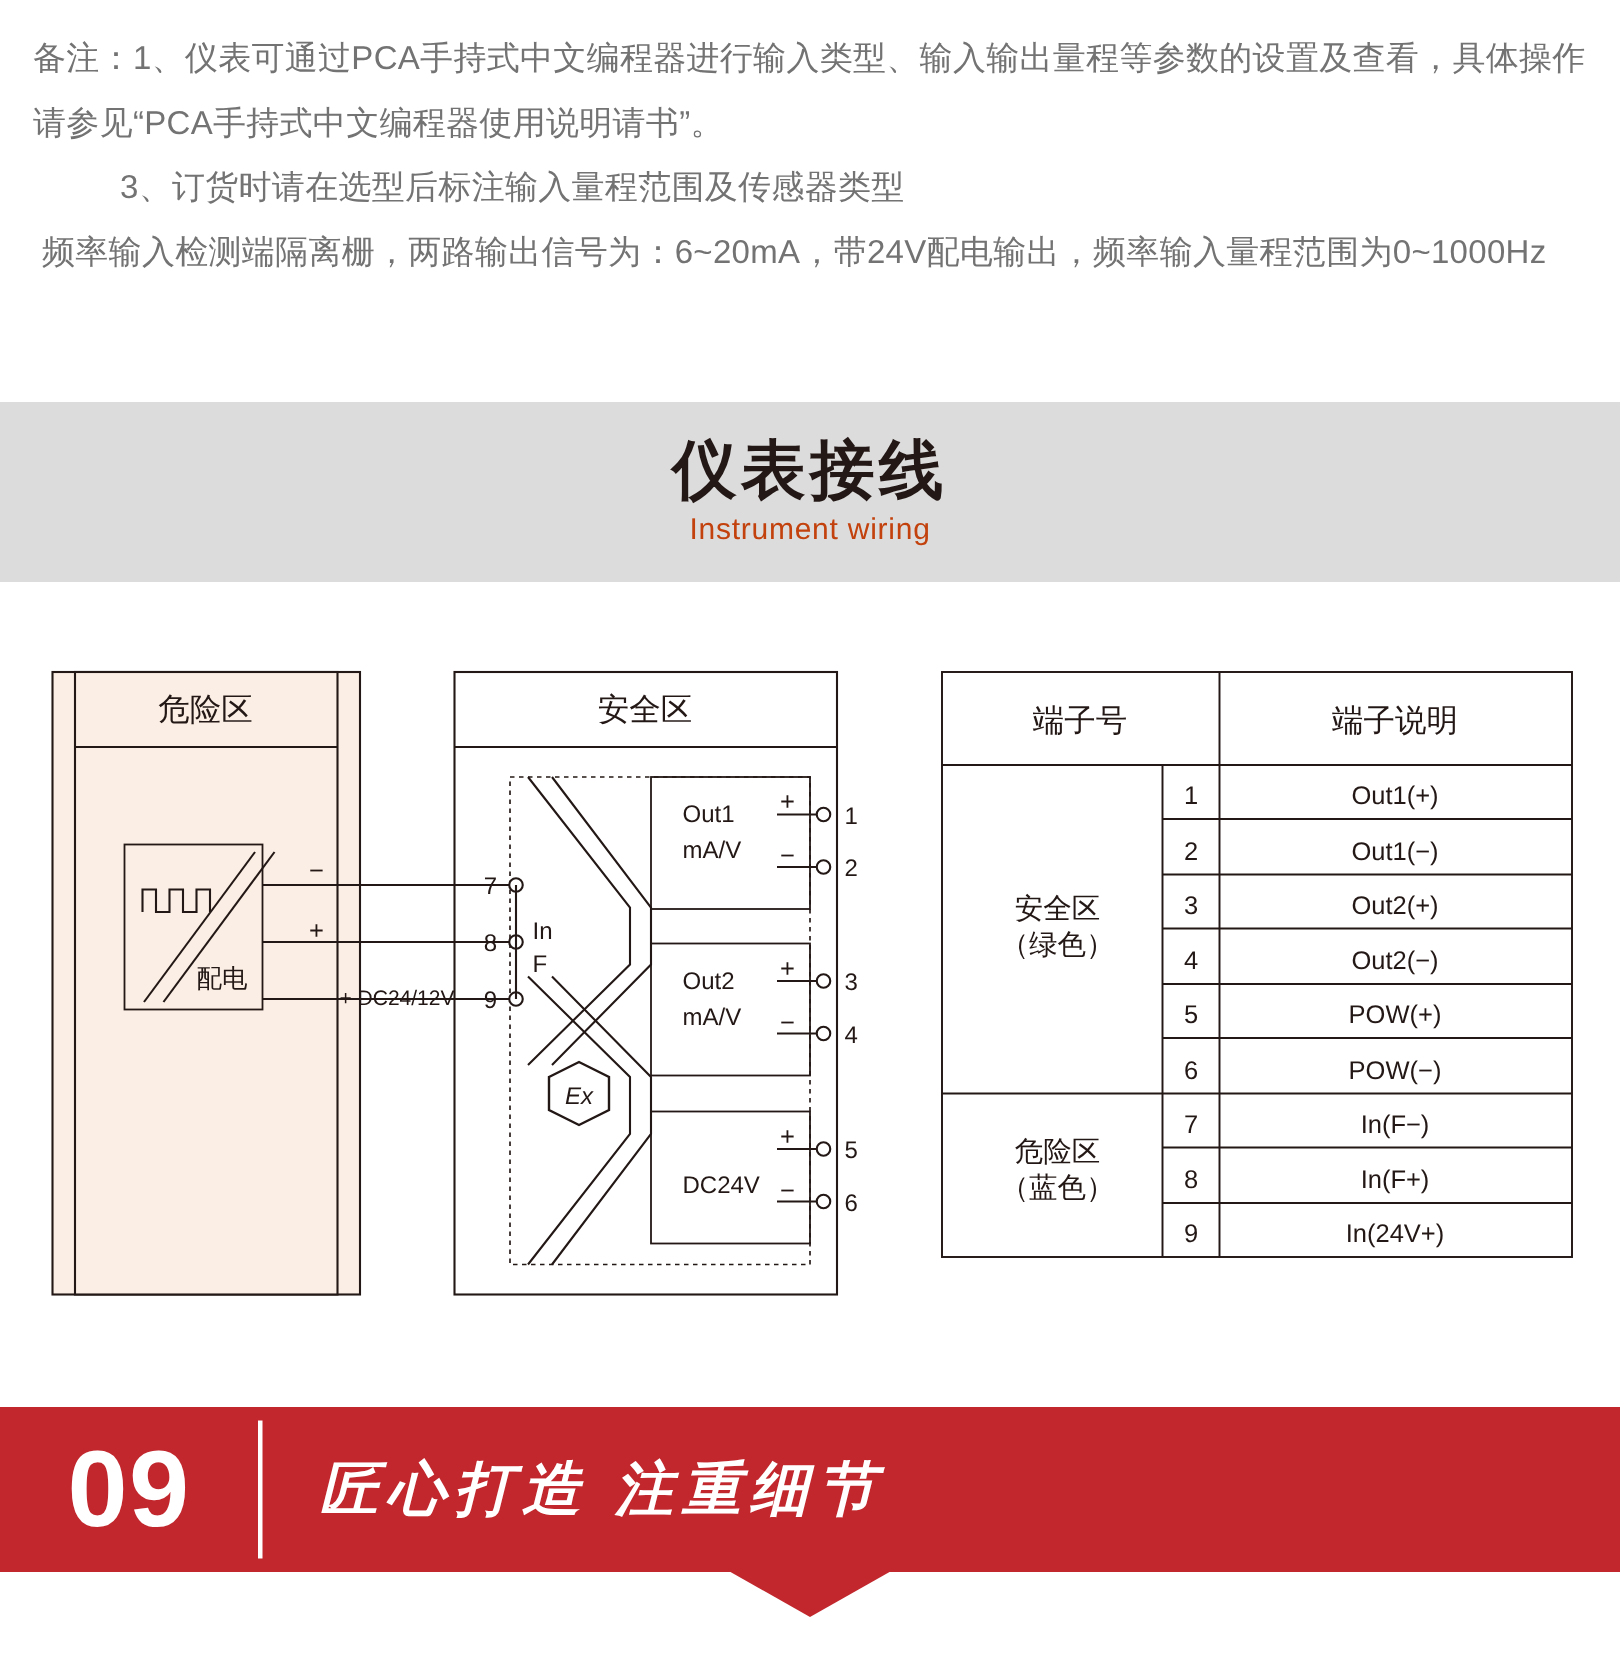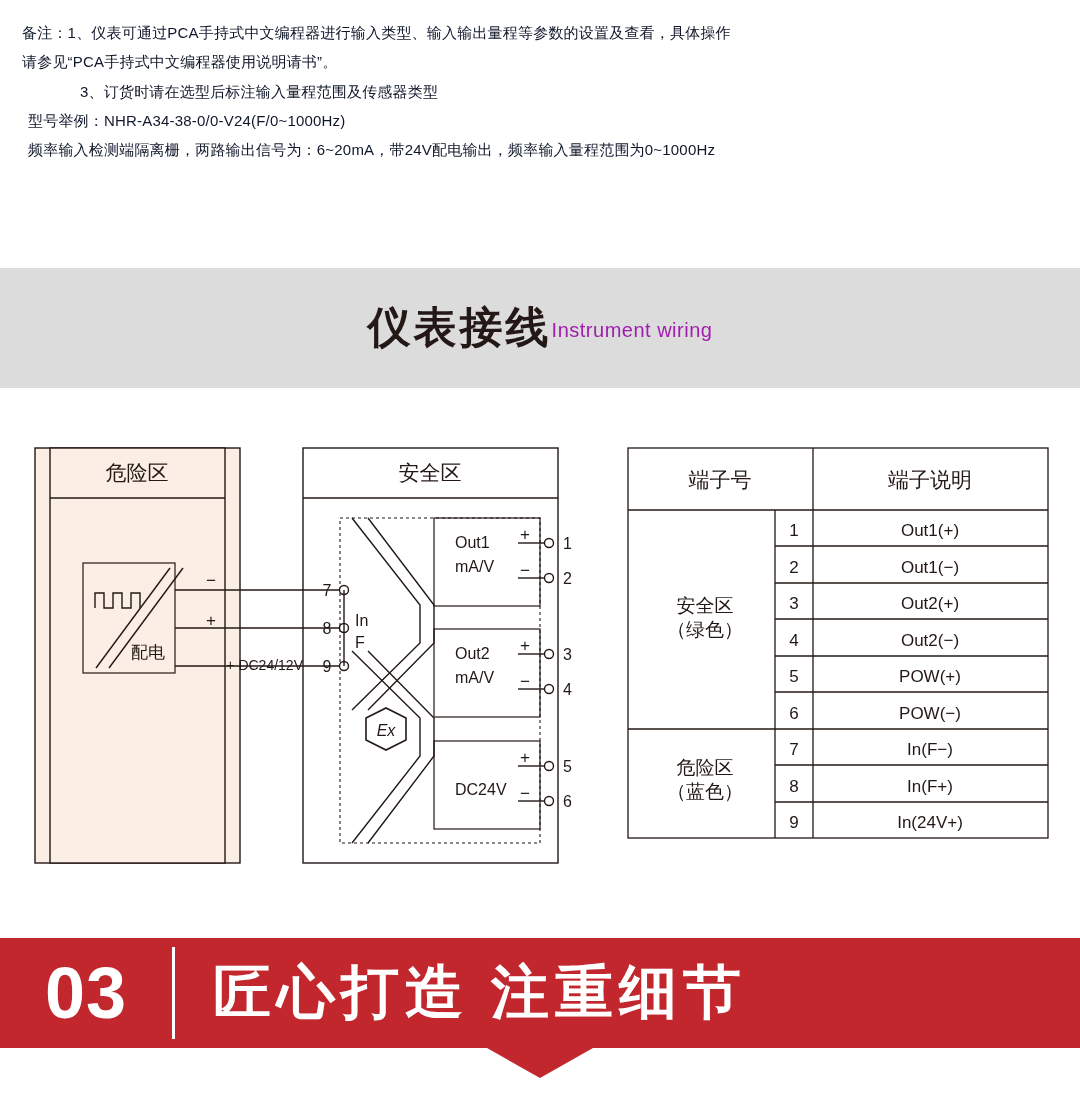--- a/index.html
+++ b/index.html
@@ -9,48 +9,48 @@
     background:#ffffff;
     font-family:"Liberation Sans", sans-serif;
     color:#231815;
     position:relative;
     overflow:hidden;
   }
 
   
   .notes {
     padding:18px 22px 8px 22px;
-    font-size:15px;
+    font-size:22px;
     line-height:1.95;
-    color:#0f172a;
+    color:#737373;
     letter-spacing:0.2px;
   }
   .notes p { margin:0; }
   .indent1 { text-indent:0; padding-left:6px; }
   .indent2 { padding-left:58px; }
 
   
   .banner {
     position:absolute;
     left:0; top:268px;
     width:1080px; height:120px;
     background:#dcdcdc;
-    display:flex; flex-direction:row;
+    display:flex; flex-direction:column;
     align-items:center; justify-content:center;
   }
   .banner-cn {
     font-size:43px;
     font-weight:bold;
     color:#231815;
     letter-spacing:3px;
     line-height:1.1;
   }
   .banner-en {
     font-size:20px;
-    color:#a21caf;
+    color:#c2410c;
     letter-spacing:0.5px;
     margin-top:4px;
   }
 
   
   .diagram {
     position:absolute;
     left:0; top:400px;
     width:932px; height:510px;
   }
@@ -73,39 +73,39 @@
     color:#ffffff;
     letter-spacing:1px;
     line-height:1;
   }
   .footer-sep {
     width:3px; height:92px;
     background:#ffffff;
     margin-right:38px;
   }
   .footer-title {
-    font-size:58px;
+    font-size:39px;
     font-weight:bold;
     color:#ffffff;
     letter-spacing:6px;
+    font-style:italic;
   }
   .footer-notch {
     position:absolute;
     left:0; top:1048px;
     width:1080px; height:30px;
   }
 </style>
 </head>
 <body>
 
 <div class="notes">
   <p>备注：1、仪表可通过PCA手持式中文编程器进行输入类型、输入输出量程等参数的设置及查看，具体操作</p>
   <p>请参见“PCA手持式中文编程器使用说明请书”。</p>
   <p class="indent2">3、订货时请在选型后标注输入量程范围及传感器类型</p>
-  <p class="indent1">型号举例：NHR-A34-38-0/0-V24(F/0~1000Hz)</p>
   <p class="indent1">频率输入检测端隔离栅，两路输出信号为：6~20mA，带24V配电输出，频率输入量程范围为0~1000Hz</p>
 </div>
 
 <div class="banner">
   <div class="banner-cn">仪表接线</div>
   <div class="banner-en">Instrument wiring</div>
 </div>
 
 <div class="diagram">
 <svg width="1080" height="510" viewBox="0 0 1080 510" xmlns="http://www.w3.org/2000/svg">
@@ -247,19 +247,19 @@
     <text x="930" y="282" font-size="17" text-anchor="middle">POW(+)</text>
     <text x="930" y="319" font-size="17" text-anchor="middle">POW(−)</text>
     <text x="930" y="355" font-size="17" text-anchor="middle">In(F−)</text>
     <text x="930" y="392" font-size="17" text-anchor="middle">In(F+)</text>
     <text x="930" y="428" font-size="17" text-anchor="middle">In(24V+)</text>
   </g>
 </svg>
 </div>
 
 <div class="footer">
-  <div class="footer-num">03</div>
+  <div class="footer-num">09</div>
   <div class="footer-sep"></div>
   <div class="footer-title">匠心打造  注重细节</div>
 </div>
 <svg class="footer-notch" viewBox="0 0 1080 30" xmlns="http://www.w3.org/2000/svg">
   <polygon points="487,0 593,0 540,30" fill="#c1272d"></polygon>
 </svg>
 
 </body></html>

